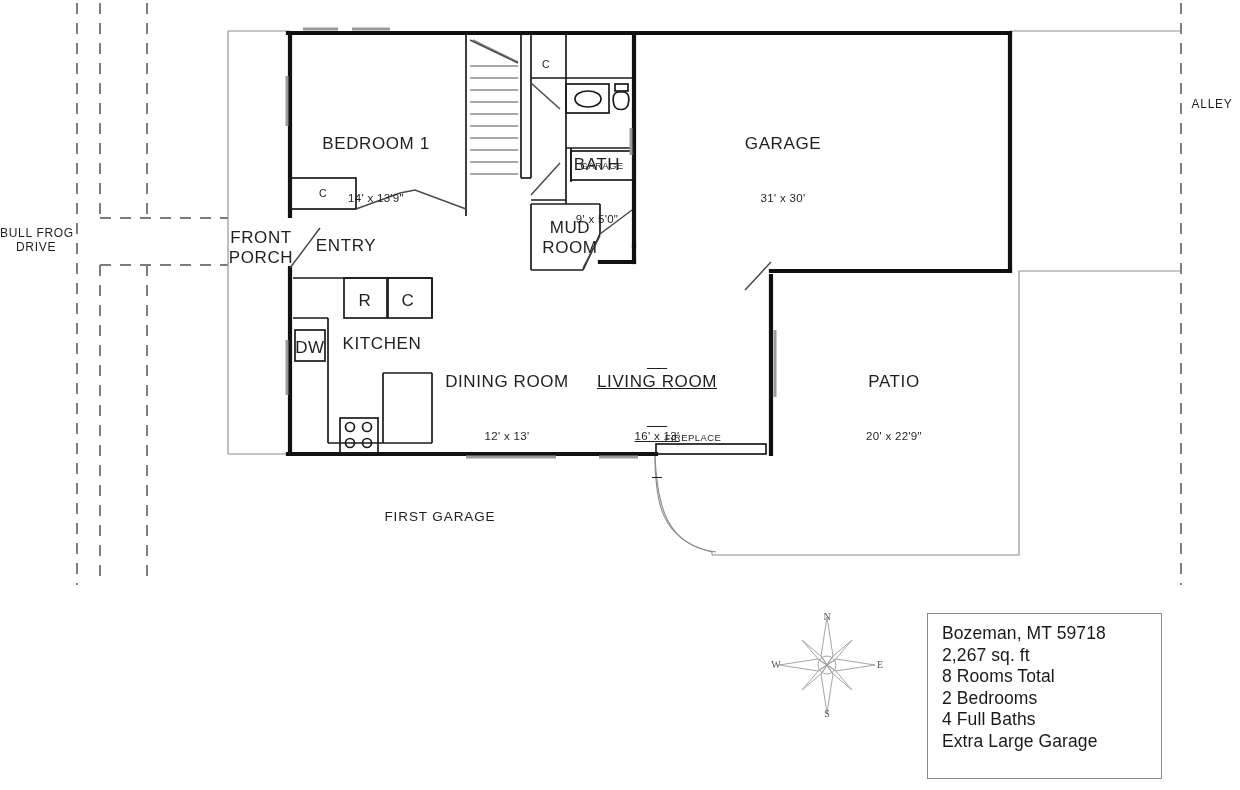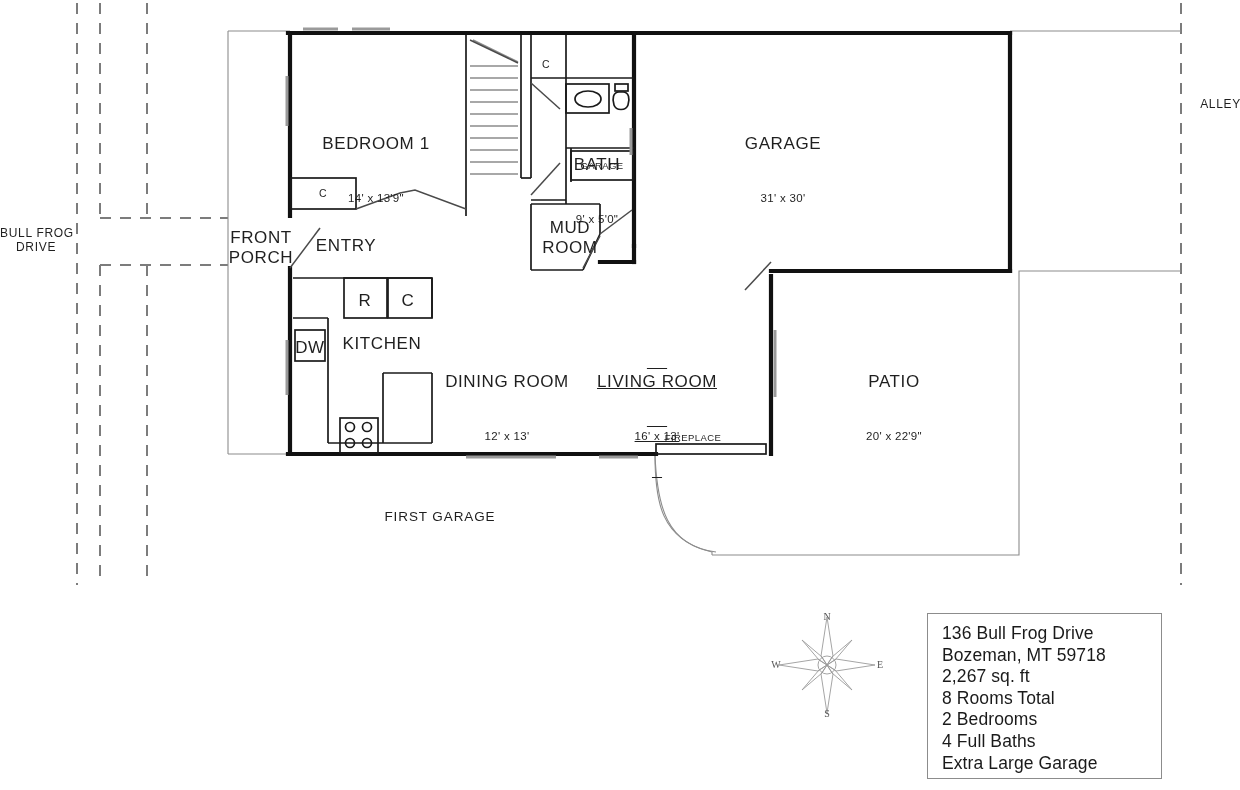--- a/index.html
+++ b/index.html
@@ -222,21 +222,21 @@
       <path d="M -25,-25 L -5,-8 L 0,0 L -8,-5 Z"></path>
       <path d="M 25,25 L 5,8 L 0,0 L 8,5 Z"></path>
       <path d="M -25,25 L -5,8 L 0,0 L -8,5 Z"></path>
       <circle cx="0" cy="0" r="9"></circle>
     </g>
 
   </svg>
 
   <div class="lbl site" style="left:0px;top:226px;width:72px;">BULL FROG
 DRIVE</div>
-  <div class="lbl site" style="left:1183px;top:97px;width:58px;text-align:right;">ALLEY</div>
+  <div class="lbl site" style="left:1183px;top:97px;width:58px;text-align:center;">ALLEY</div>
 
   <div class="lbl" style="left:306px;top:96px;width:140px;">
     <div class="room-name">BEDROOM 1</div>
     <div class="room-dim">14' x 13'9"</div>
   </div>
 
   <div class="lbl" style="left:713px;top:96px;width:140px;">
     <div class="room-name">GARAGE</div>
     <div class="room-dim">31' x 30'</div>
   </div>
@@ -280,21 +280,20 @@
   <div class="lbl micro" style="left:648px;top:432px;width:90px;">FIREPLACE</div>
 
   <div class="lbl floorlabel" style="left:370px;top:509px;width:140px;">FIRST GARAGE</div>
 
   <div class="compass-letter" style="left:820px;top:611px;width:14px;">N</div>
   <div class="compass-letter" style="left:820px;top:708px;width:14px;">S</div>
   <div class="compass-letter" style="left:873px;top:659px;width:14px;">E</div>
   <div class="compass-letter" style="left:769px;top:659px;width:14px;">W</div>
 
   <div id="infobox">
-    <div class="line">136 Bull Frog Drive</div>
     <div class="line">Bozeman, MT 59718</div>
     <div class="line">2,267 sq. ft</div>
     <div class="line">8 Rooms Total</div>
     <div class="line">2 Bedrooms</div>
     <div class="line">4 Full Baths</div>
     <div class="line">Extra Large Garage</div>
   </div>
 
 </div>
 

